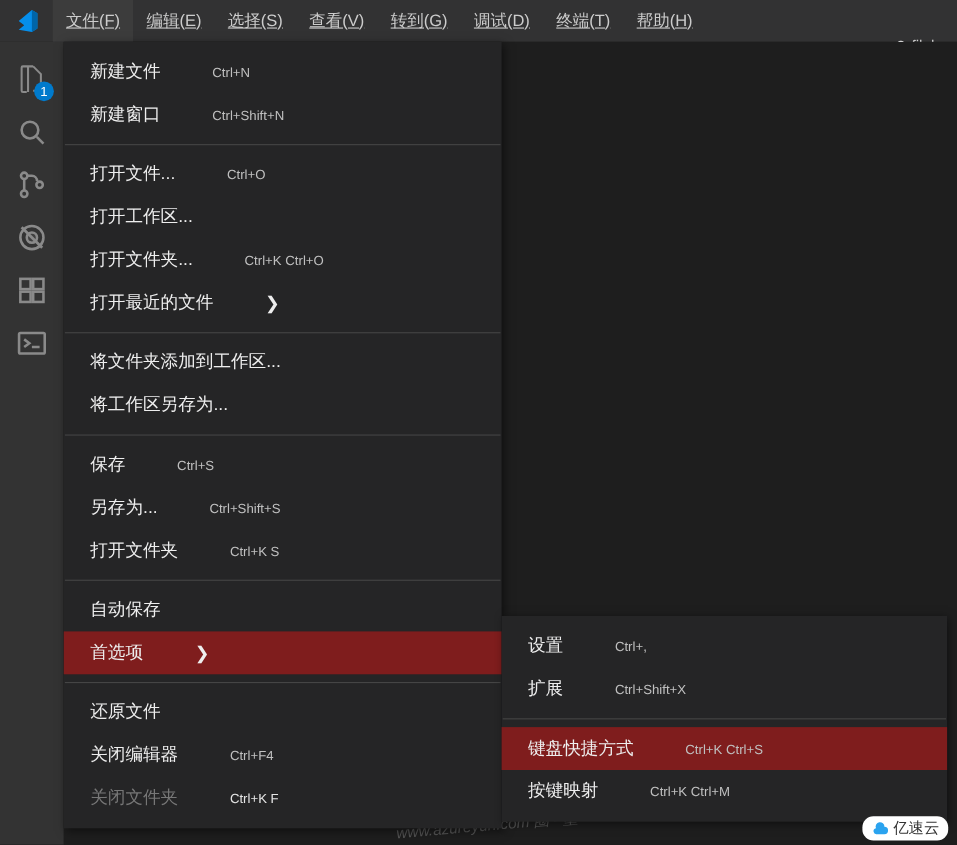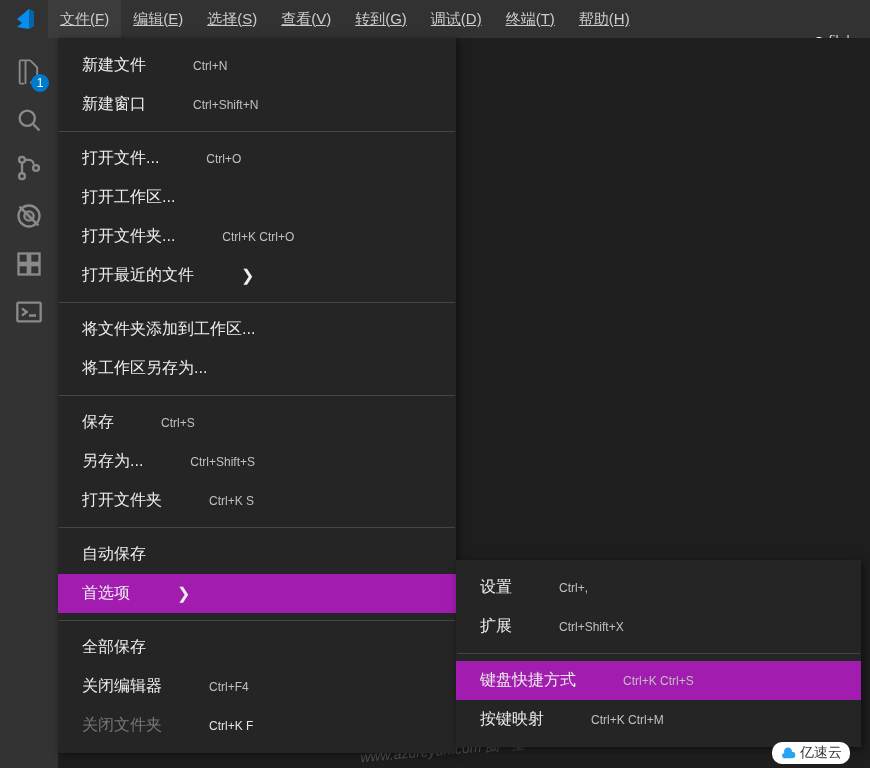--- a/index.html
+++ b/index.html
@@ -15,29 +15,29 @@
 .activitybar { width:58px; background:#333333; display:flex; flex-direction:column; gap:8px; padding-top:14px; align-items:center; }
 .ab-icon { width:40px; height:40px; display:flex; align-items:center; justify-content:center; color:#8a8a8a; cursor:pointer; position:relative; }
 .ab-icon svg { width:28px; height:28px; }
 .badge { position:absolute; bottom:0; right:0; background:#007acc; color:#fff; font-size:12px; border-radius:10px; min-width:18px; height:18px; display:flex; align-items:center; justify-content:center; padding:0 4px; }
 .editor { flex:1; background:#1e1e1e; font-family:Consolas,monospace; font-size:16px; line-height:33px; color:#608b4e; padding-top:70px; overflow:hidden; white-space:pre; position:relative; }
 .editor .hl { color:#3b9bca; }
 .editor .dark { background:#000; color:#608b4e; padding:0 3px; }
 .editor .section { background:#103035; padding:0 2px; }
 .dropdown { position:absolute; top:38px; left:58px; width:398px; background:#252526; box-shadow:2px 2px 8px rgba(0,0,0,.5); padding:8px 0; z-index:100; font-size:16px; }
 .mi { height:39px; display:flex; align-items:center; padding:0 24px; cursor:pointer; color:#eee;gap:47px; }
-.mi.highlight { background:#a21caf; }
+.mi.highlight { background:#7f1d1d; }
 .mi .short { color:#c0c0c0; font-size:12px; }
 .mi .chev { color:#eee; }
 .mi.disabled { color:#777; }
 .mi.disabled .short { color:#e5e5e5; }
 .sep { height:1px; background:#454545; margin:7px 1px; }
 .submenu { position:absolute; top:560px; left:456px; width:405px; background:#252526; box-shadow:2px 2px 8px rgba(0,0,0,.5); padding:8px 0; z-index:101; font-size:16px; }
 .watermark { position:absolute; bottom:8px; left:360px; color:#555; font-size:14px; font-style:italic; transform:rotate(-5deg); }
-.yisu { position:absolute; bottom:4px; right:20px; background:#fff; color:#333; font-size:14px; padding:2px 8px; border-radius:10px; display:flex; align-items:center; gap:4px; z-index:200; }
+.yisu { position:absolute; bottom:4px; right:8px; background:#fff; color:#333; font-size:14px; padding:2px 8px; border-radius:10px; display:flex; align-items:center; gap:4px; z-index:200; }
 </style>
 </head>
 <body>
 
 <div class="menubar">
   <div class="logo">
     <svg viewBox="0 0 24 24">
         <path fill="#0098ff" d="M17 2l-12 10 5 4-5 4 12 2 5-3v-14z" opacity=".9"></path>
         <path fill="#0065a9" d="M17 2l5 3v14l-5 3z"></path>
       </svg>
@@ -154,21 +154,21 @@
     <div class="sep"></div>
     <div class="mi">
       <span>自动保存</span>
     </div>
     <div class="mi highlight">
       <span>首选项</span>
       <span class="chev">❯</span>
     </div>
     <div class="sep"></div>
     <div class="mi">
-      <span>全部保存</span>
+      <span>还原文件</span>
     </div>
     <div class="mi">
       <span>关闭编辑器</span>
       <span class="short">Ctrl+F4</span>
     </div>
     <div class="mi disabled">
       <span>关闭文件夹</span>
       <span class="short">Ctrl+K F</span>
     </div>
   </div>

